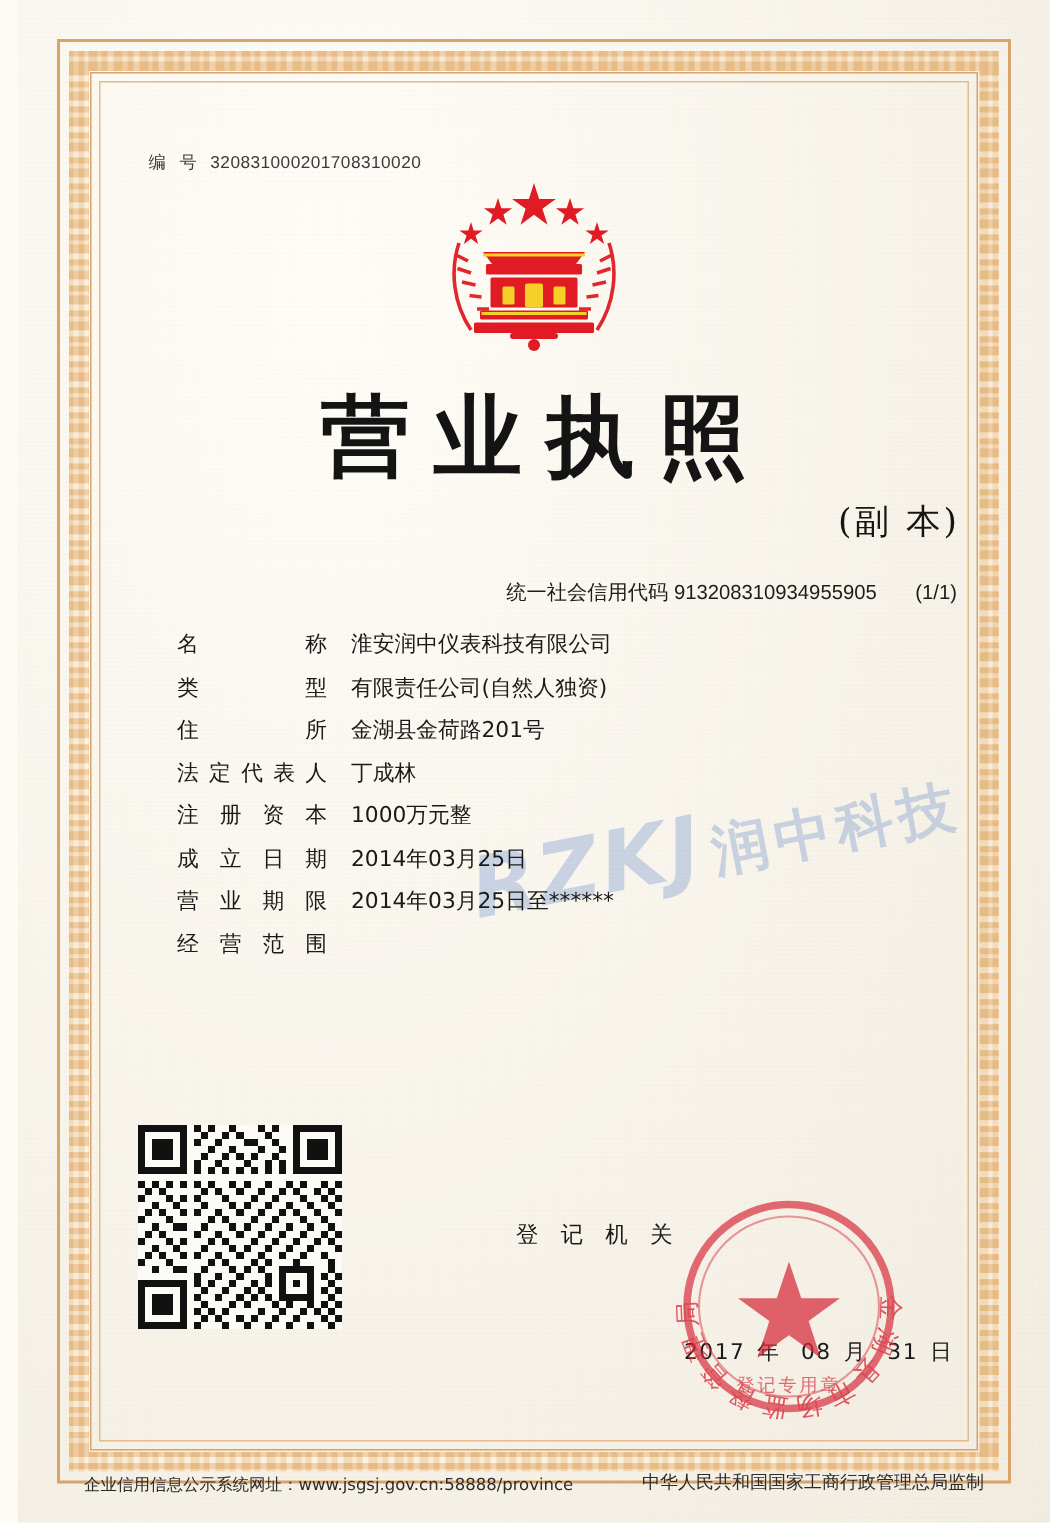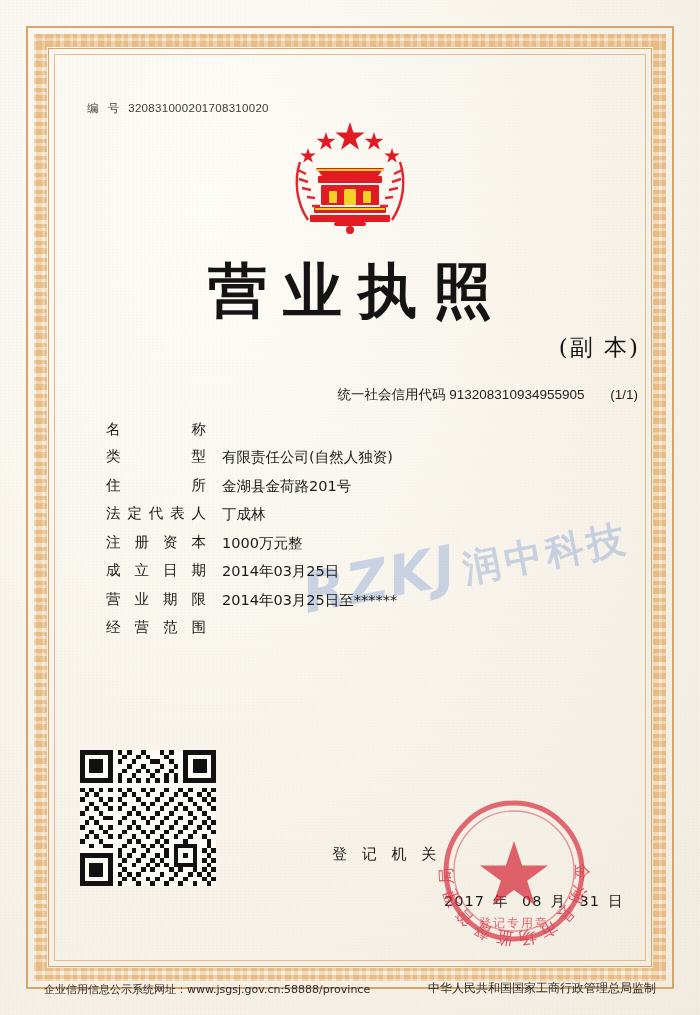--- a/index.html
+++ b/index.html
@@ -14,20 +14,21 @@
     overflow: hidden;
     position: relative;
   }
 
   
   .page {
     position: absolute;
     inset: 0;
     background:
       radial-gradient(ellipse at 30% 20%, #fffdf8 0%, #f7f3ea 60%, #f2ece0 100%);
+    margin-left: 12px;
   }
   .grain {
     position: absolute;
     inset: 0;
     opacity: .5;
     background-image:
       repeating-linear-gradient(0deg, rgba(160,140,110,.035) 0px, rgba(160,140,110,.035) 1px, transparent 1px, transparent 3px),
       repeating-linear-gradient(90deg, rgba(160,140,110,.03) 0px, rgba(160,140,110,.03) 1px, transparent 1px, transparent 4px);
     pointer-events: none;
   }
@@ -195,21 +196,21 @@
     position: absolute;
     left: 20px;
     top: 690px;
     width: 136px;
     height: 136px;
   }
 
   .registrar {
     position: absolute;
     left: 272px;
-    top: 785px;
+    top: 754px;
     font-size: 15px;
     letter-spacing: 5px;
     color: #1a1a1a;
     font-family: "DejaVu Sans", sans-serif;
   }
   .issue-date {
     position: absolute;
     left: 380px;
     top: 832px;
     font-size: 14.5px;
@@ -317,20 +318,21 @@
       <span>RZKJ</span><span class="cn">润中科技</span>
     </div>
 
     <div class="fields">
 
       <div class="row">
         <div class="label">
           <span>名</span>
           <span>称</span>
         </div>
+        <div class="value">淮安润中仪表科技有限公司</div>
       </div>
 
       <div class="row">
         <div class="label">
           <span>类</span>
           <span>型</span>
         </div>
         <div class="value">有限责任公司(自然人独资)</div>
       </div>
 

